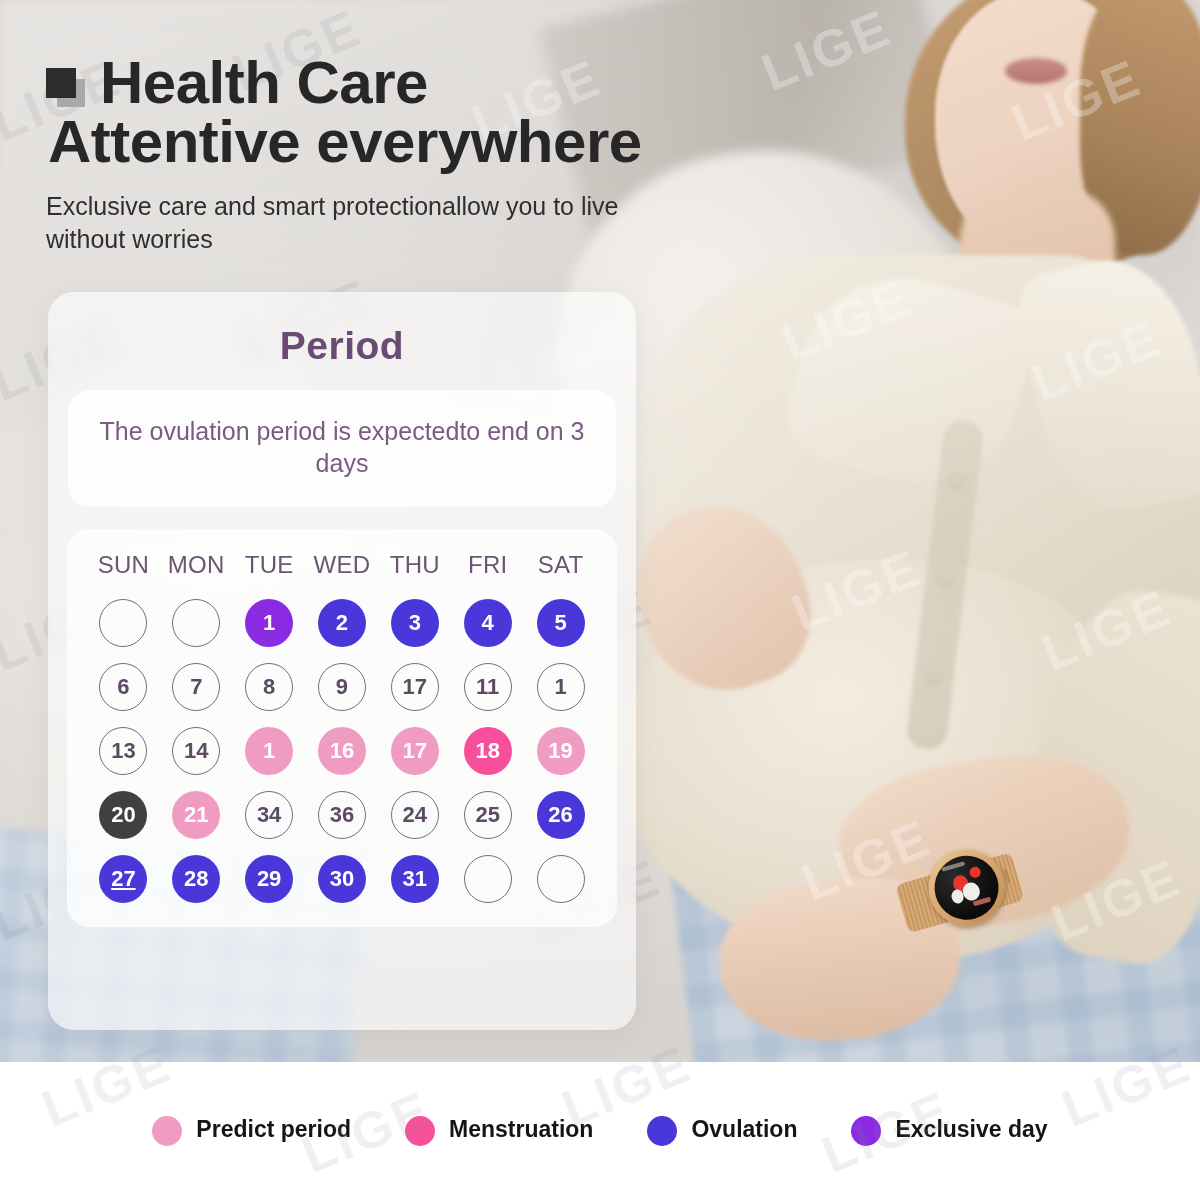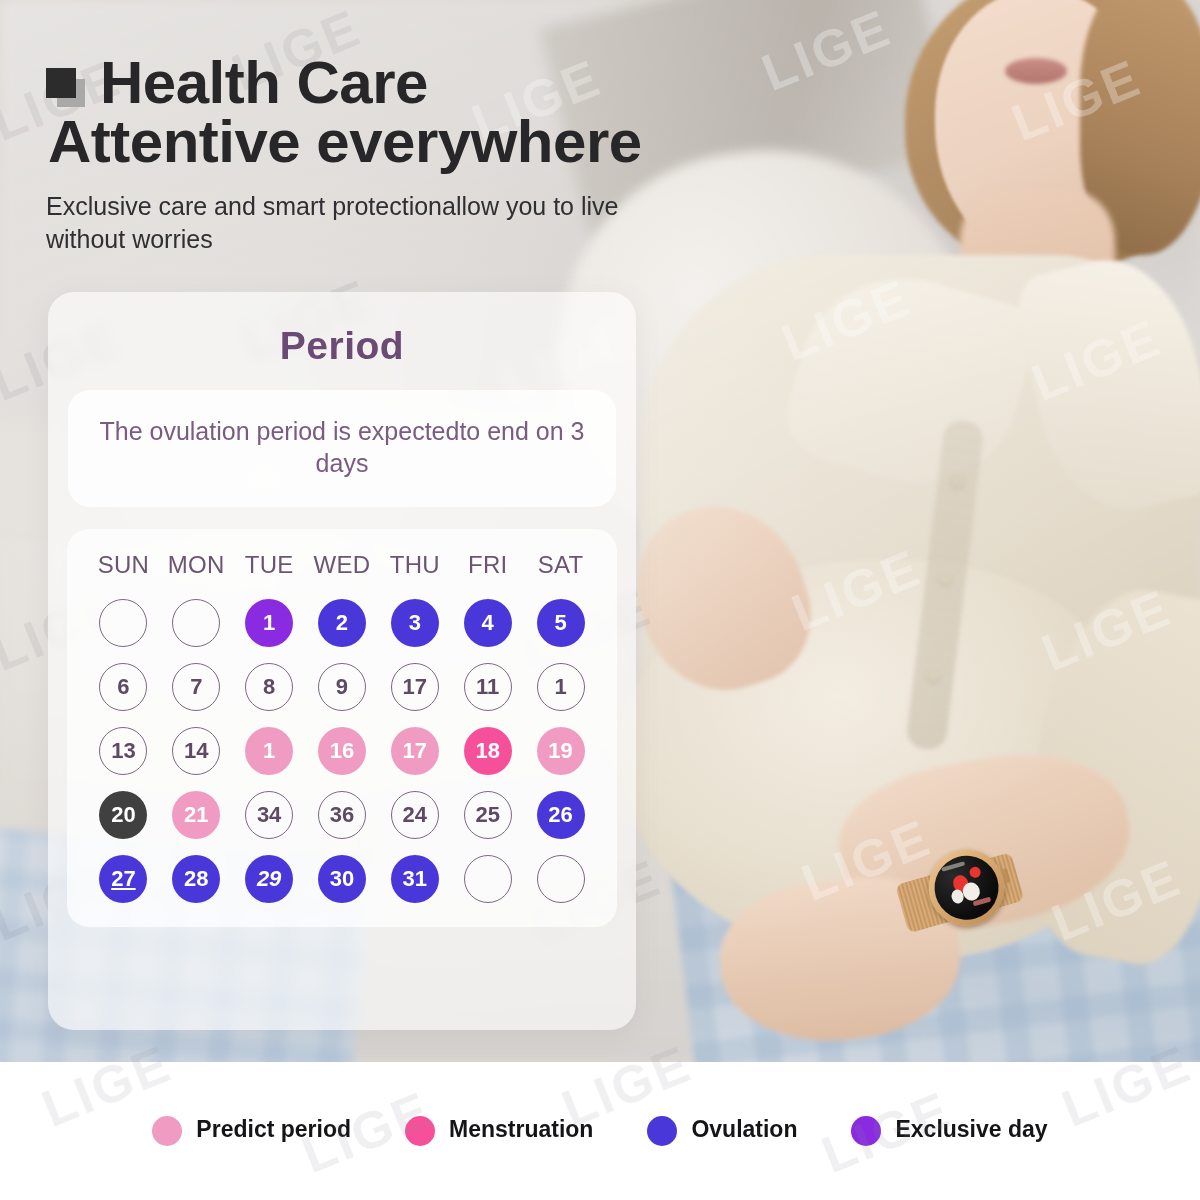--- a/index.html
+++ b/index.html
@@ -491,21 +491,21 @@
           <div class="day filled" style="background: rgb(240, 156, 194);">19</div>
           <div class="day filled" style="background: #404040;">20</div>
           <div class="day filled" style="background: rgb(240, 156, 194);">21</div>
           <div class="day">34</div>
           <div class="day">36</div>
           <div class="day">24</div>
           <div class="day">25</div>
           <div class="day filled" style="background: rgb(74, 55, 217);">26</div>
           <div class="day filled" style="background: rgb(74, 55, 217); text-decoration: underline;">27</div>
           <div class="day filled" style="background: rgb(74, 55, 217);">28</div>
-          <div class="day filled" style="background: rgb(74, 55, 217); font-style: italic;">29</div>
+          <div class="day filled" style="background: rgb(74, 55, 217);">29</div>
           <div class="day filled" style="background: rgb(74, 55, 217);">30</div>
           <div class="day filled" style="background: rgb(74, 55, 217);">31</div>
           <div class="day empty"></div>
           <div class="day empty"></div>
         </div>
     </div>
   </div>
 
   <div class="legend" id="legend">
     <div class="wm" style="left:40px;  top:-6px">LIGE</div>

